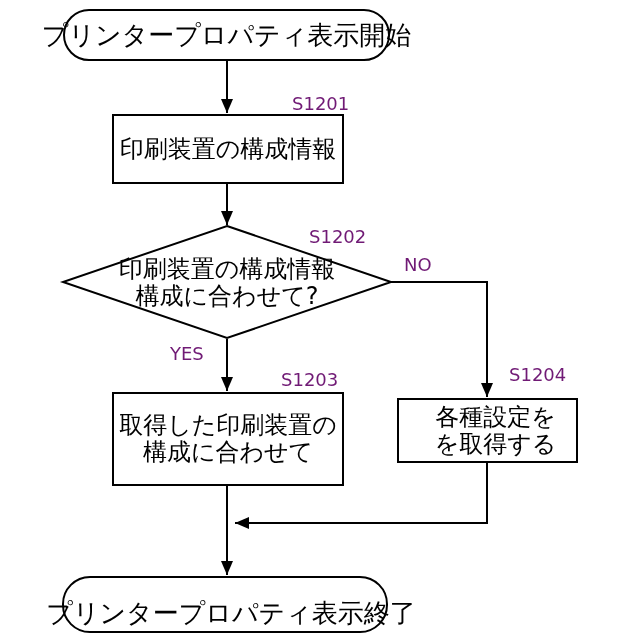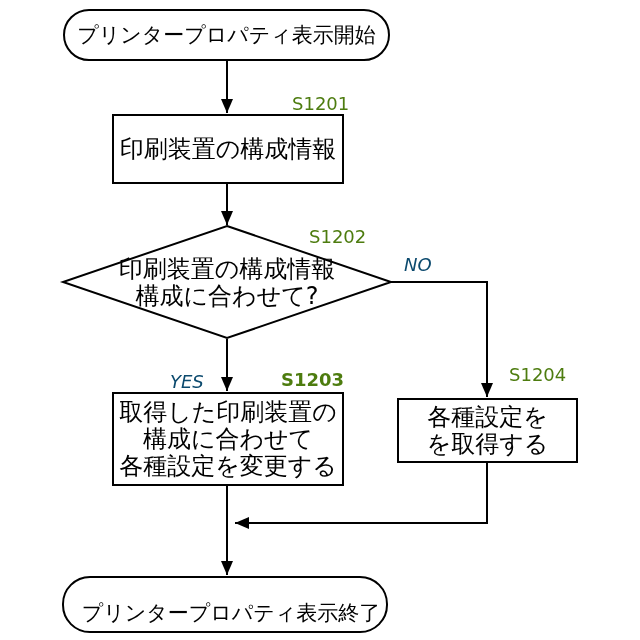--- a/index.html
+++ b/index.html
@@ -26,34 +26,33 @@
     flex-direction: column;
     align-items: center;
     justify-content: center;
     text-align: center;
     font-size: 24px;
     line-height: 27px;
     color: #000000;
     white-space: nowrap;
   }
   .terminal-text {
-    font-size: 21px;
+    font-size: 26px;
   }
   .step-label {
     position: absolute;
     font-size: 18px;
-    color: #4d7c0f;
+    color: #701a75;
     white-space: nowrap;
   }
   .branch-label {
     position: absolute;
     font-size: 18px;
-    color: #0c4a6e;
+    color: #701a75;
     white-space: nowrap;
-    font-style: italic;
   }
 </style>
 </head>
 <body>
 
 <svg id="diagram-svg" width="640" height="640" viewBox="0 0 640 640">
   <defs>
     <marker id="arr" markerUnits="userSpaceOnUse" markerWidth="15" markerHeight="13" refX="14" refY="6" orient="auto">
       <polygon points="0,0 14,6 0,12" fill="#000000"></polygon>
     </marker>
@@ -84,34 +83,33 @@
   <div>印刷装置の構成情報</div>
 </div>
 
 <div class="step-label" style="left:309px; top:226px;">S1202</div>
 
 <div class="node-text" style="left:87px; top:254px; width:280px; height:57px;">
   <div>印刷装置の構成情報</div>
   <div>構成に合わせて?</div>
 </div>
 
-<div class="branch-label" style="left:170px; top:343px;margin-top:28px;">YES</div>
+<div class="branch-label" style="left:170px; top:343px;">YES</div>
 
 <div class="branch-label" style="left:404px; top:254px;">NO</div>
 
-<div class="step-label" style="left:281px; top:369px;font-weight:bold;">S1203</div>
+<div class="step-label" style="left:281px; top:369px;">S1203</div>
 
 <div class="node-text" style="left:113px; top:393px; width:230px; height:92px;">
   <div>取得した印刷装置の</div>
   <div>構成に合わせて</div>
-  <div>各種設定を変更する</div>
 </div>
 
 <div class="step-label" style="left:509px; top:364px;">S1204</div>
 
-<div class="node-text" style="left:398px; top:399px; width:179px; height:63px;">
+<div class="node-text" style="left:398px; top:399px; width:179px; height:63px;padding-left:8px;">
   <div>各種設定を</div>
   <div>を取得する</div>
 </div>
 
 <div class="node-text terminal-text" style="left:69px; top:577px; width:324px; height:72px;">
   <div>プリンタープロパティ表示終了</div>
 </div>
 
 </body></html>

